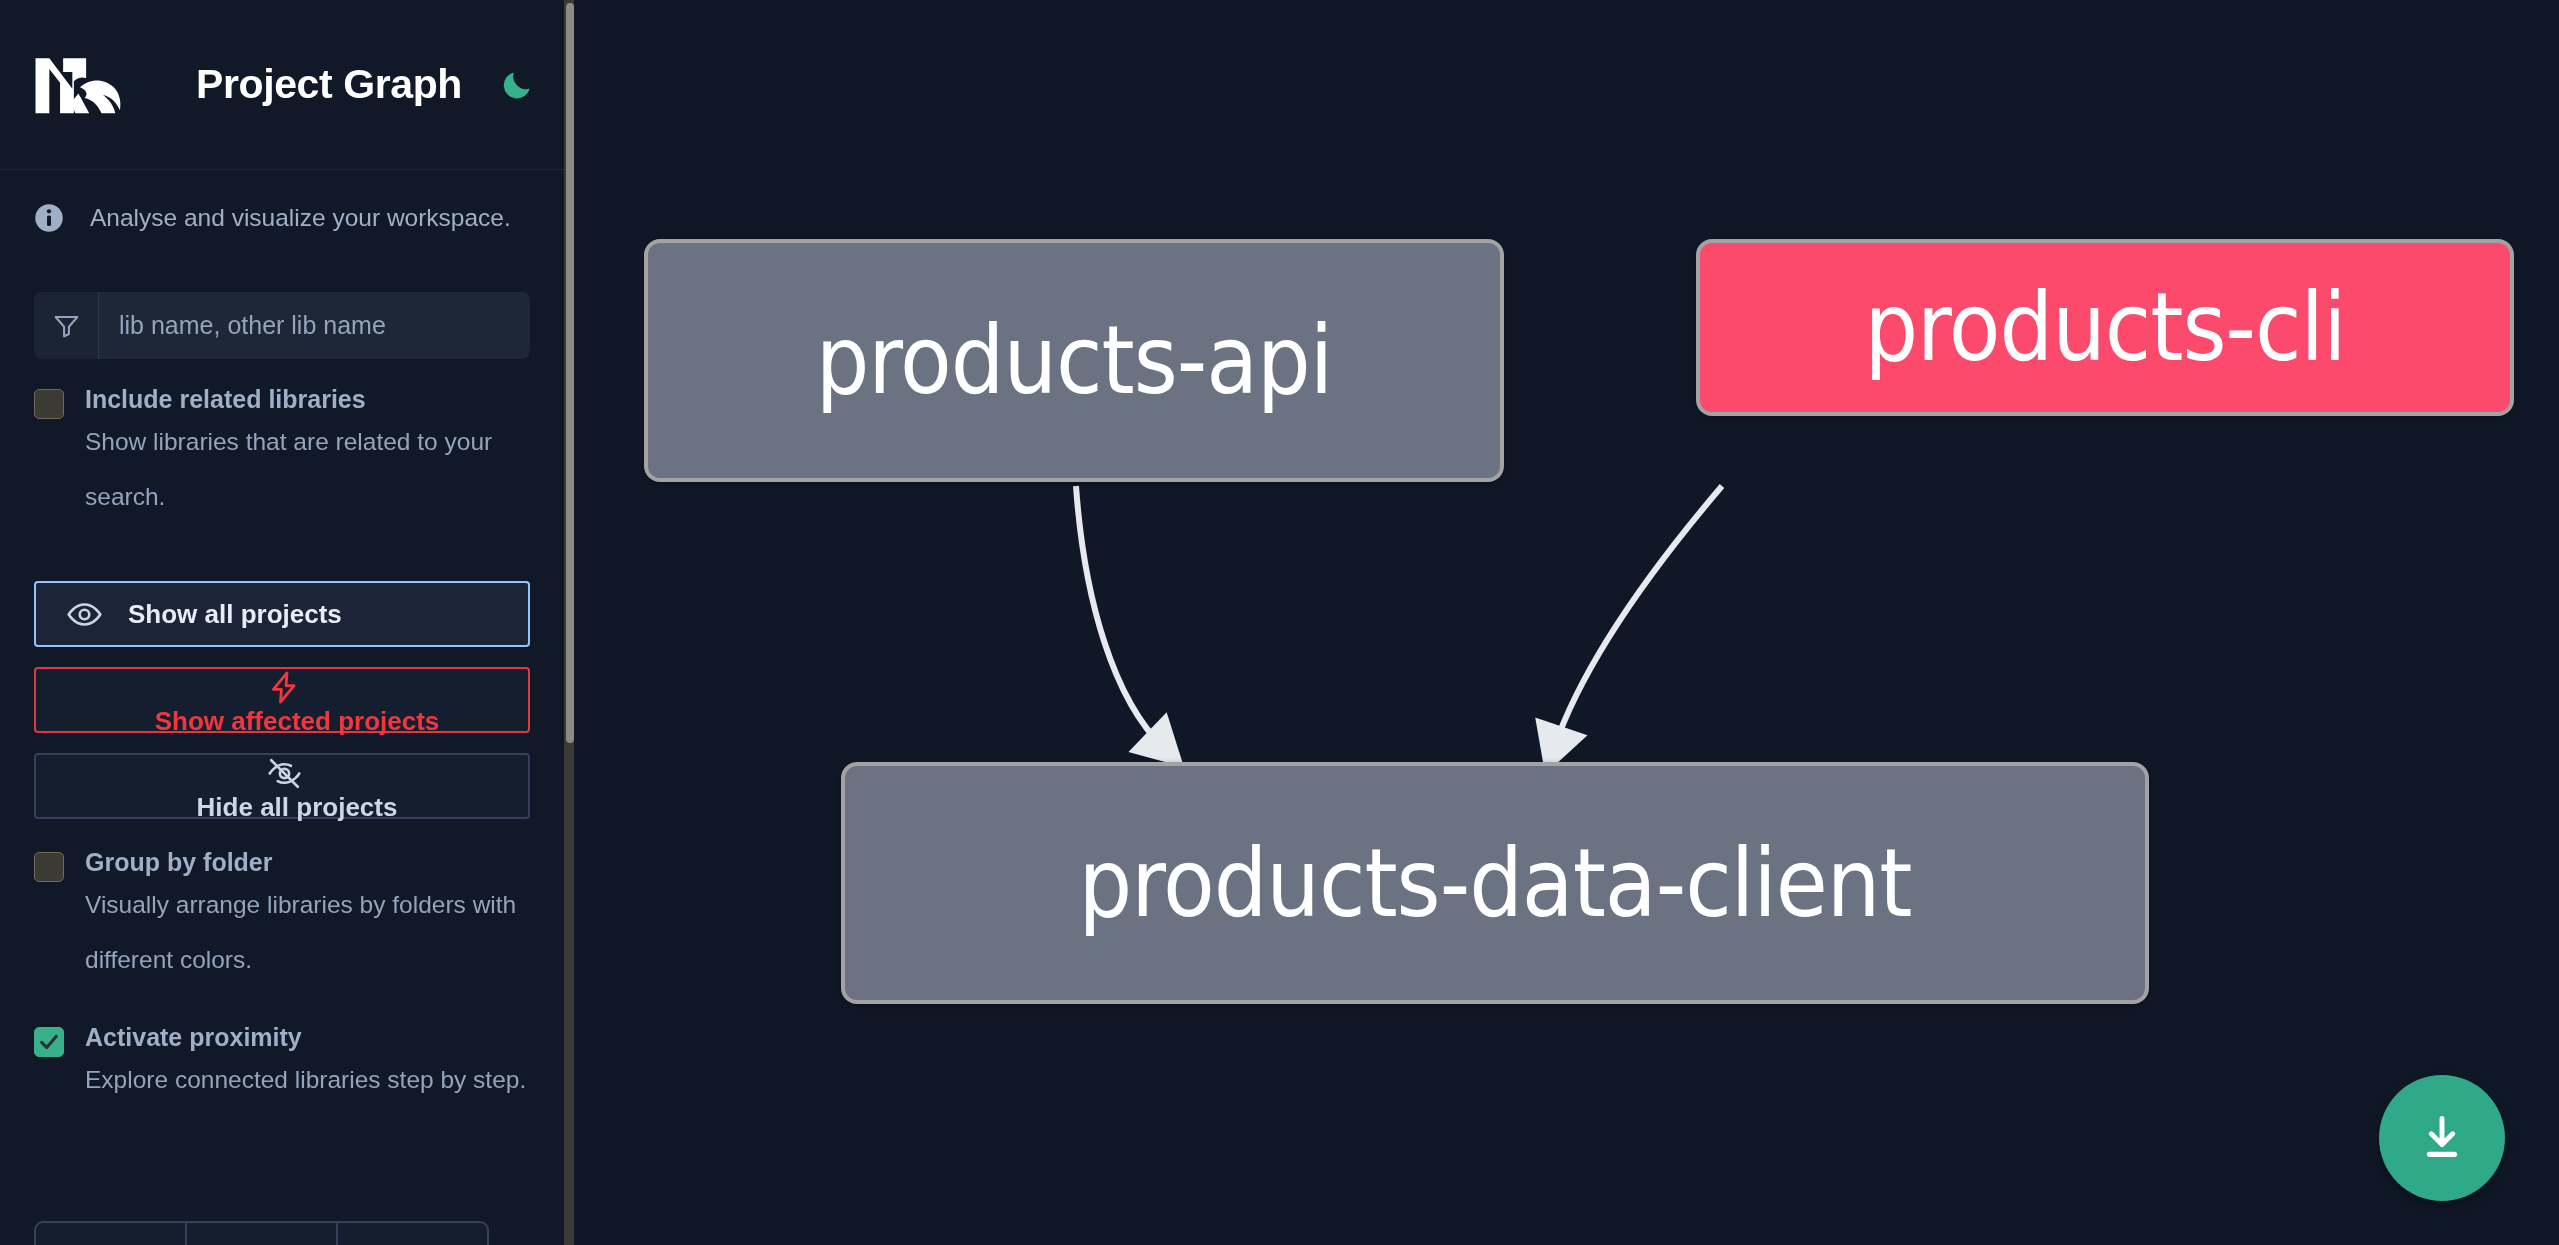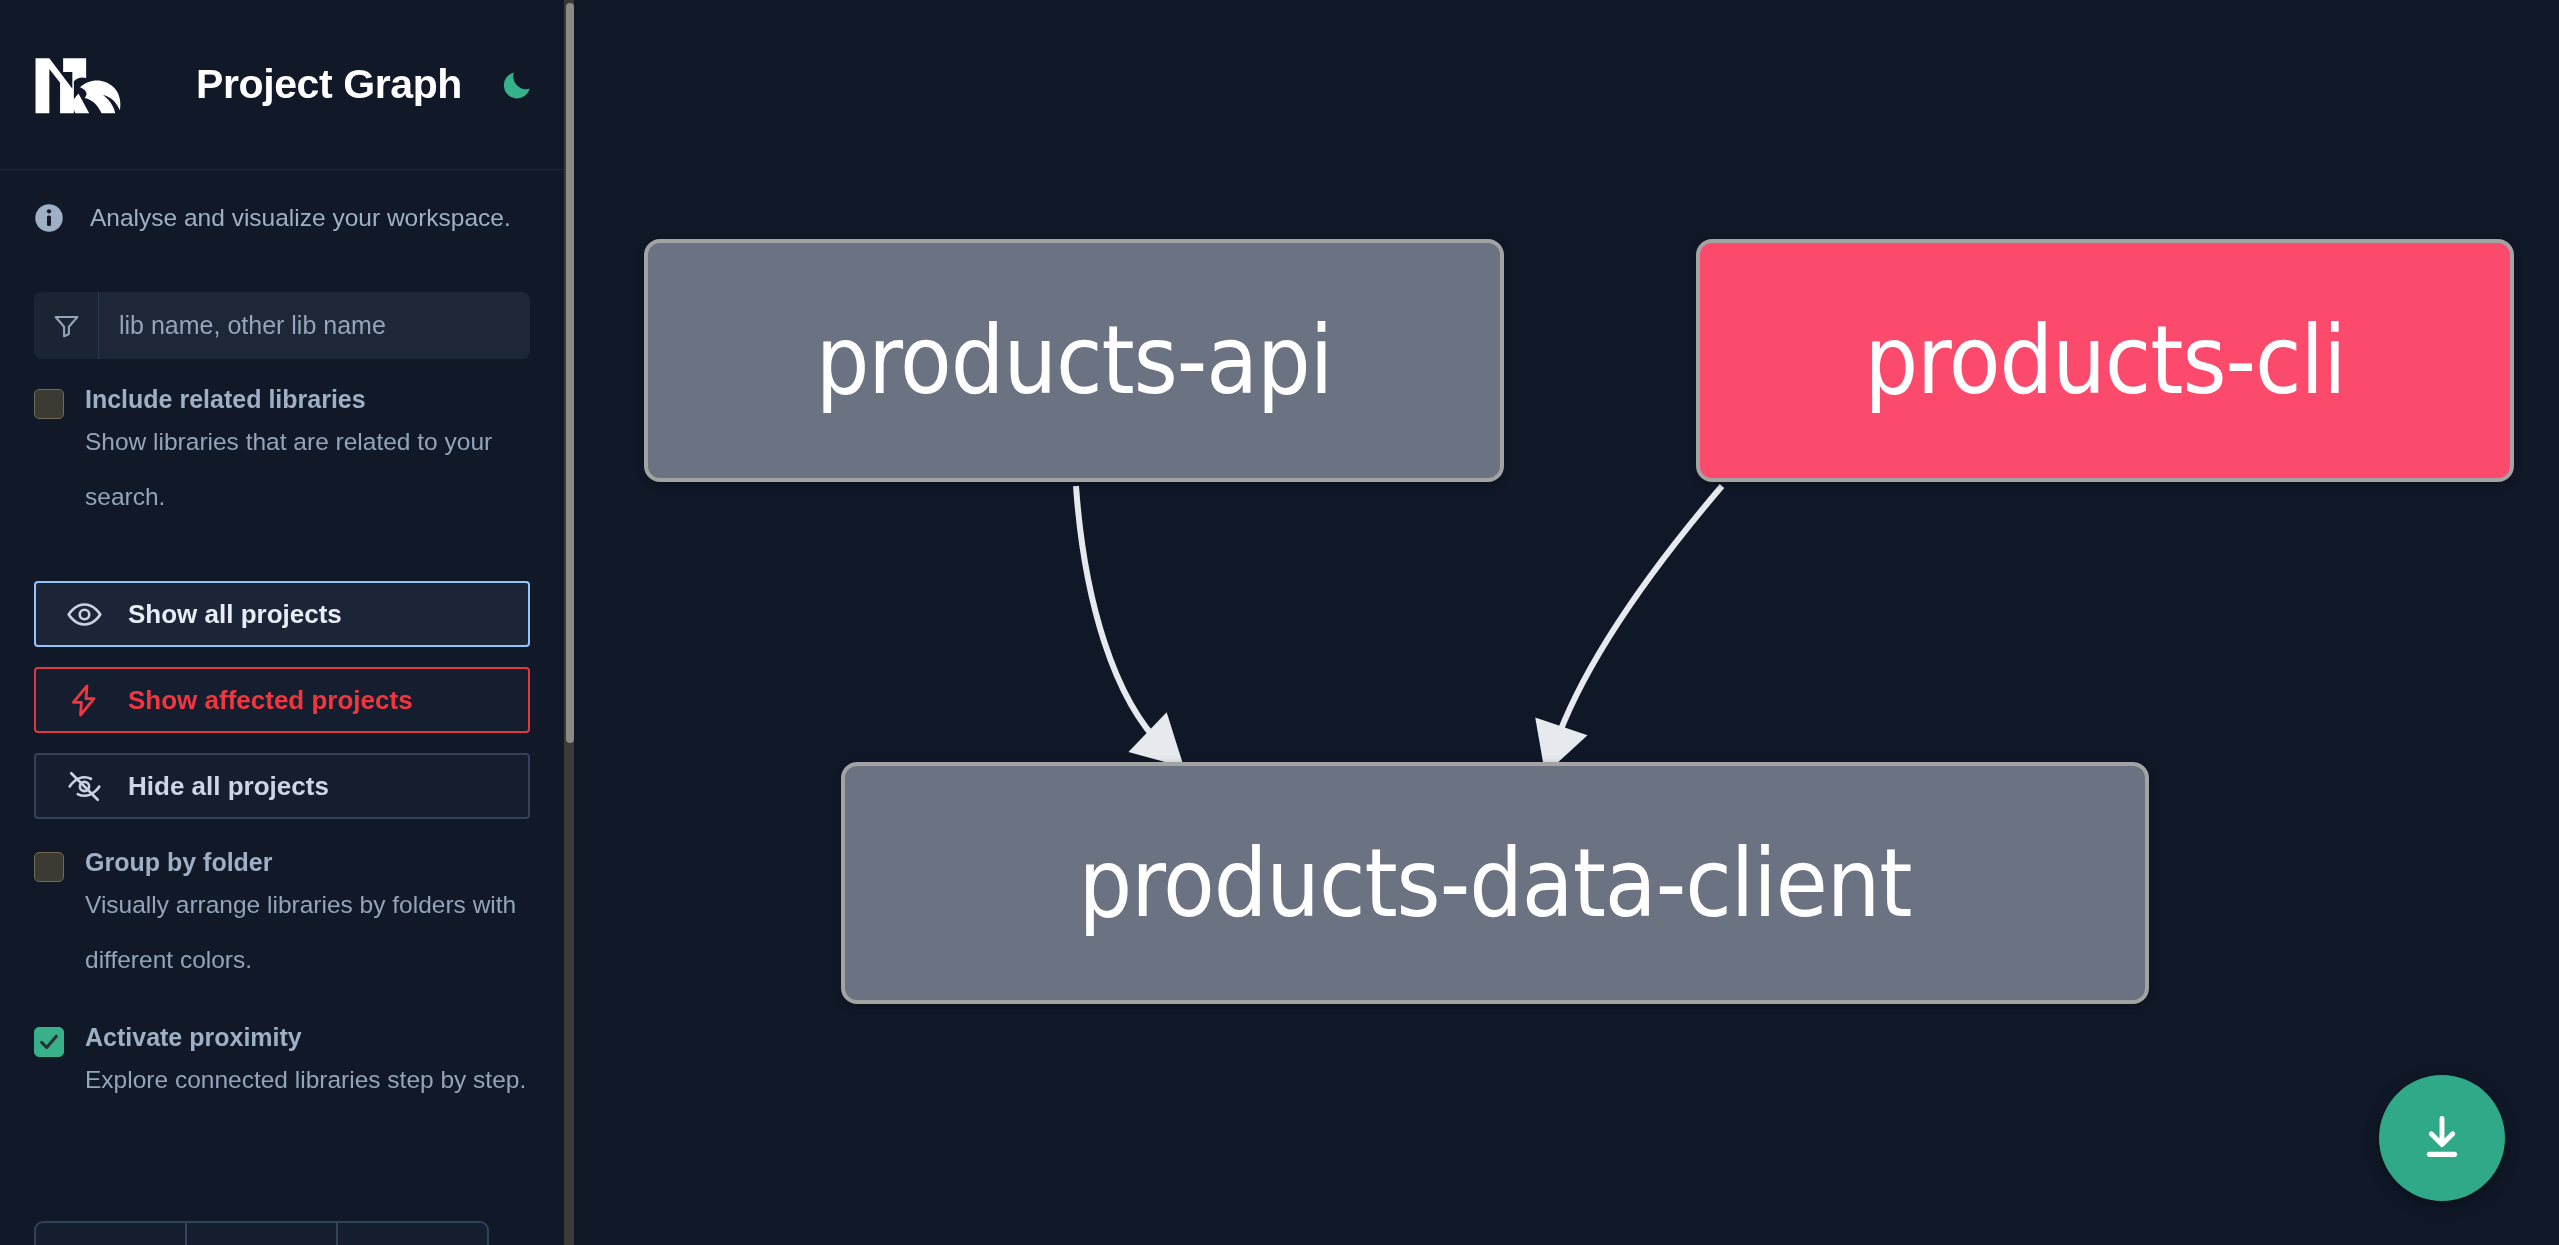--- a/index.html
+++ b/index.html
@@ -166,21 +166,21 @@
     height: 66px;
     display: flex;
     align-items: center;
     padding-left: 30px;
     border-radius: 4px;
     font-size: 26px;
     font-weight: 700;
     cursor: pointer;
     background: #1c2537;
   }
-  .btn + .btn { margin-top: 20px; }
+  .btn + .btn { margin-top: 20px; flex-direction: column; }
   .btn .bicon {
     width: 37px; height: 37px; flex: 0 0 37px;
     margin-right: 25px;
     display: flex; align-items: center; justify-content: center;
   }
   .btn-show-all {
     border: 2px solid #93c5fd;
     color: #e7edf6;
     margin-top: 57px;
   }
@@ -262,21 +262,21 @@
     font-weight: 400;
     white-space: nowrap;
     letter-spacing: -1px;
   }
   .node-gray { background: #6b7382; }
   .node-red  { background: #fb4a6c; }
 
   #node-products-api        { left: 70px; top: 239px; width: 860px; height: 243px; }
   #node-products-api .node-label { font-size: 94px; }
 
-  #node-products-cli        { left: 1122px; top: 239px; width: 818px; height: 243px; }
+  #node-products-cli        { left: 1122px; top: 239px; width: 818px; height: 177px; }
   #node-products-cli .node-label { font-size: 94px; }
 
   #node-products-data-client{ left: 267px; top: 762px; width: 1308px; height: 242px; }
   #node-products-data-client .node-label { font-size: 94px; }
 
   .edges {
     position: absolute;
     top: 0; left: 0;
     width: 100%;
     height: 100%;

